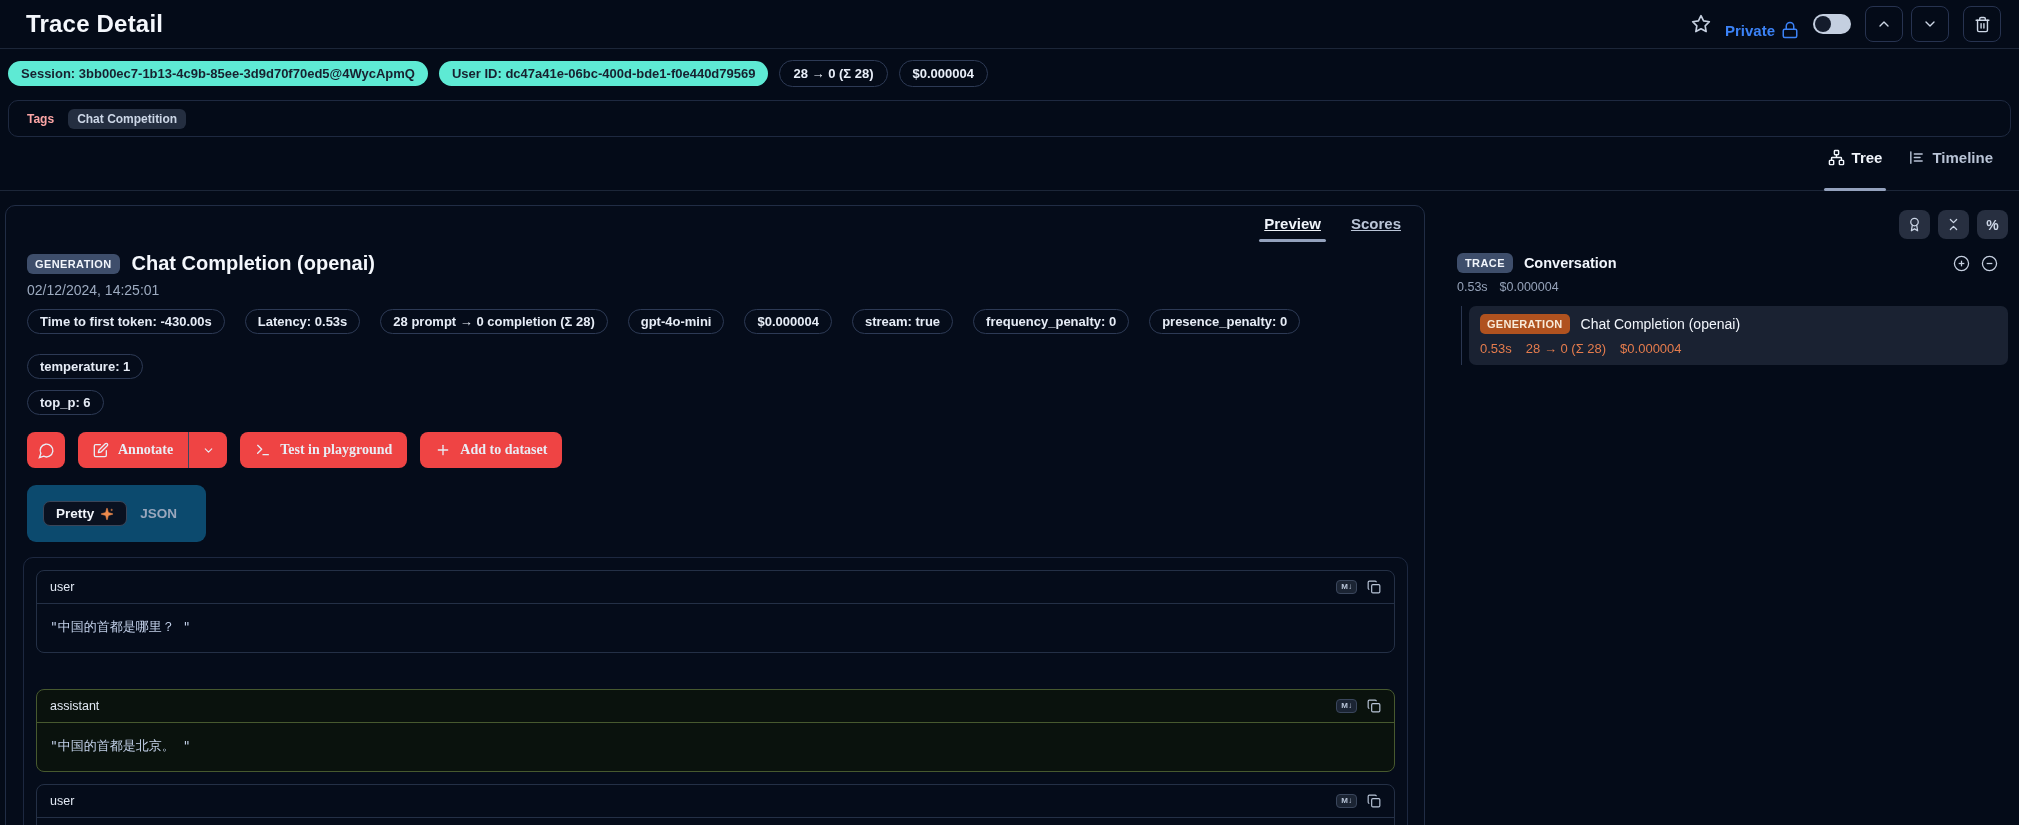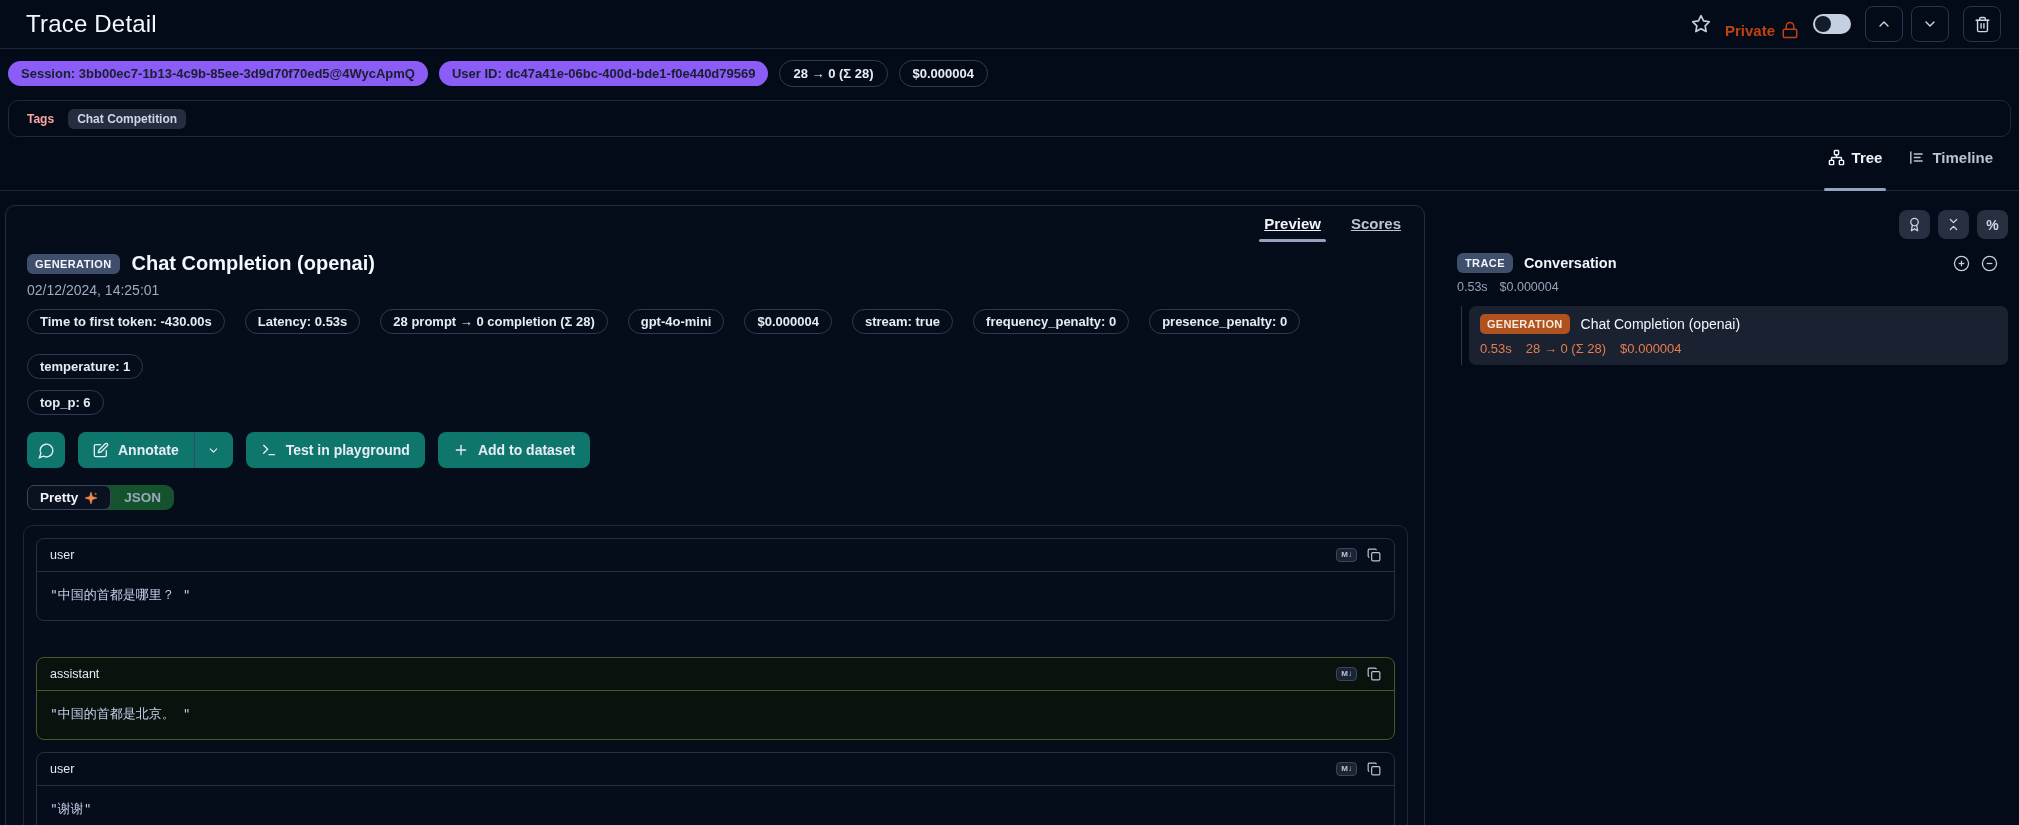--- a/index.html
+++ b/index.html
@@ -8,34 +8,34 @@
     background:#040b18;
     color:#e8eef8;
     font-family:"Liberation Sans", sans-serif;
     -webkit-font-smoothing:antialiased;
   }
   svg { display:block; }
   .hr { border-bottom:1px solid #1c2638; }
 
   
   .top-bar { height:48px; display:flex; align-items:center; justify-content:space-between; padding:0 18px 0 26px; }
-  .top-bar h1 { font-size:24px; font-weight:400; color:#f4f7fc; letter-spacing:.2px; }
+  .top-bar h1 { font-size:24px; font-weight:700; color:#f4f7fc; letter-spacing:.2px; }
   .top-actions { display:flex; align-items:center; gap:14px; }
   .icon-plain { background:none; border:none; color:#c6d0e0; cursor:pointer; display:flex; align-items:center; }
-  .private-group { display:flex; align-items:center; gap:6px; font-size:15px; font-weight:700; color:#c2410c;margin-top:12px; }
+  .private-group { display:flex; align-items:center; gap:6px; font-size:15px; font-weight:700; color:#3b82f6;margin-top:12px; }
   .toggle { width:38px; height:20px; background:#c4cfe0; border-radius:10px; position:relative; cursor:pointer; }
   .toggle .knob { position:absolute; left:2px; top:2px; width:16px; height:16px; border-radius:50%; background:#141c2c; }
   .icon-outline { width:38px; height:36px; border:1px solid #273350; background:transparent; border-radius:8px;
     display:flex; align-items:center; justify-content:center; color:#cdd7e6; cursor:pointer; }
   .btn-group { display:flex; align-items:center; gap:8px; }
 
   
   .id-row { display:flex; align-items:center; gap:11px; padding:11px 8px; }
   .pill { border-radius:999px; font-size:13px; font-weight:700; padding:5px 13px; white-space:nowrap; }
-  .pill.light { background:#8b5cf6; color:#17202f; }
+  .pill.light { background:#5eead4; color:#17202f; }
   .pill.outline { border:1px solid #2d3a55; color:#e8eef8; background:transparent; }
 
   
   .tags-row { margin:2px 8px 0 8px; border:1px solid #1e2940; border-radius:10px; height:37px;
     display:flex; align-items:center; gap:14px; padding:0 18px; }
   .tags-label { font-size:12px; font-weight:700; color:#fca5a5; }
   .tag-chip { background:#242e40; color:#ccd6e6; font-size:12px; font-weight:600; border-radius:6px; padding:3px 9px; cursor:pointer; }
 
   
   .view-tabs { display:flex; justify-content:flex-end; align-items:center; gap:26px; padding:12px 26px 0 26px;
@@ -58,29 +58,29 @@
   .obs-title-row { display:flex; align-items:center; gap:12px; }
   .type-badge { background:#3e4e6b; color:#f1f5fb; font-size:11px; font-weight:700; letter-spacing:.4px;
     border-radius:6px; padding:4px 8px; }
   .obs-title-row h2 { font-size:20px; font-weight:700; color:#f4f7fc; }
   .obs-time { margin-top:7px; font-size:14px; color:#9dabc0; }
   .pill-row { display:flex; flex-wrap:wrap; gap:20px; margin-top:11px; }
   .mpill { border:1px solid #2d3a55; border-radius:999px; color:#e6ecf6; font-size:13px; font-weight:600;
     padding:4px 12px; white-space:nowrap; }
 
   .actions-row { display:flex; align-items:center; gap:13px; margin-top:17px; }
-  .act-btn { background:#0f766e; border:none; border-radius:8px; color:#e8edf5; font-size:14px; font-weight:600;
-    height:36px; display:flex; align-items:center; gap:9px; padding:0 15px; cursor:pointer; font-family:Liberation Sans, sans-serif; }
+  .act-btn { background:#ef4444; border:none; border-radius:8px; color:#e8edf5; font-size:14px; font-weight:600;
+    height:36px; display:flex; align-items:center; gap:9px; padding:0 15px; cursor:pointer; font-family:Liberation Serif, serif; }
   .act-btn.icon-only { width:38px; padding:0; justify-content:center; }
   .split-btn { display:flex; align-items:stretch; background:#272f40; border-radius:8px; overflow:hidden; }
   .split-btn .act-btn { border-radius:0; }
   .split-btn .divider { width:1px; background:#3c4760; margin:0; }
   .split-btn .caret { width:38px; justify-content:center; padding:0; }
 
-  .fmt-toggle { display:inline-flex; align-items:center; background:#14532d; border-radius:9px; padding:0; margin-top:17px; }
+  .fmt-toggle { display:inline-flex; align-items:center; background:#0c4a6e; border-radius:9px; padding:16px; margin-top:17px; }
   .seg { font-size:13.5px; font-weight:600; color:#9aa7bd; padding:5px 13px; border-radius:7px; cursor:pointer;
     display:flex; align-items:center; gap:6px; }
   .seg.active { background:#0a1120; border:1px solid #3a4559; color:#f1f5fb; padding:4px 12px; }
 
   
   .messages { margin:15px 16px 0 17px; border:1px solid #1d2840; border-radius:10px; padding:12px; }
   .msg { border:1px solid #243046; border-radius:8px; background:transparent; }
   .msg + .msg { margin-top:12px; }
   .msg-head { display:flex; align-items:center; justify-content:space-between; padding:9px 13px; border-bottom:1px solid #243046; }
   .msg-role { font-size:12.5px; font-weight:500; color:#e2e9f4; }

